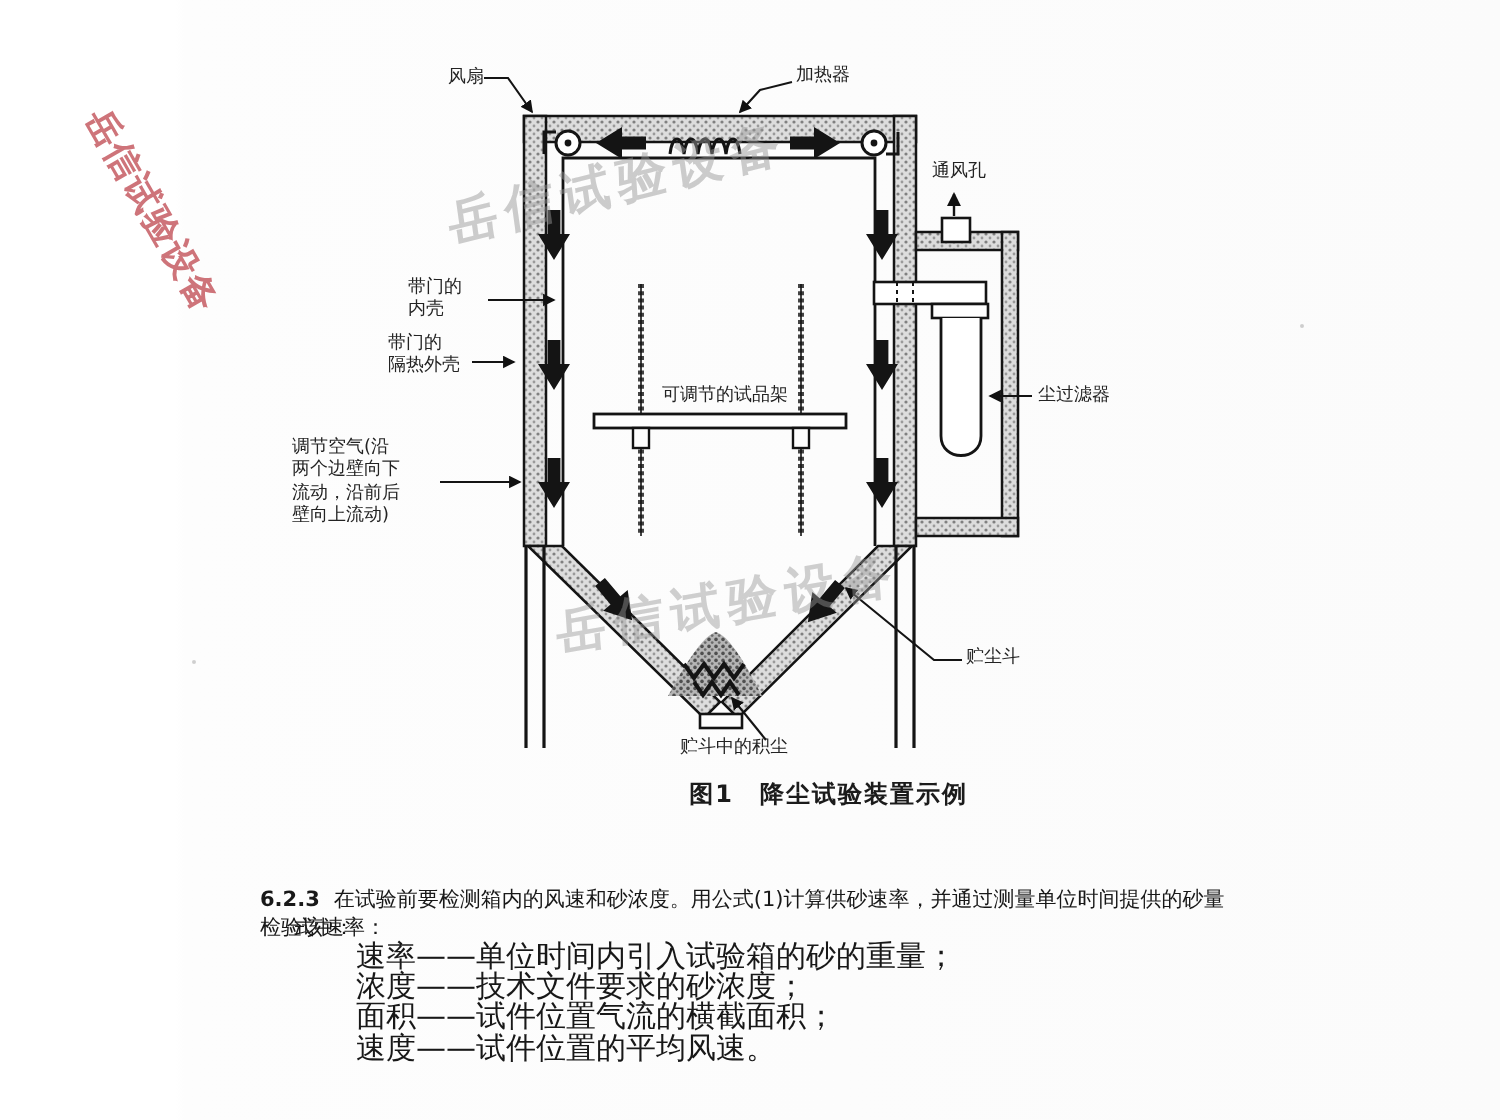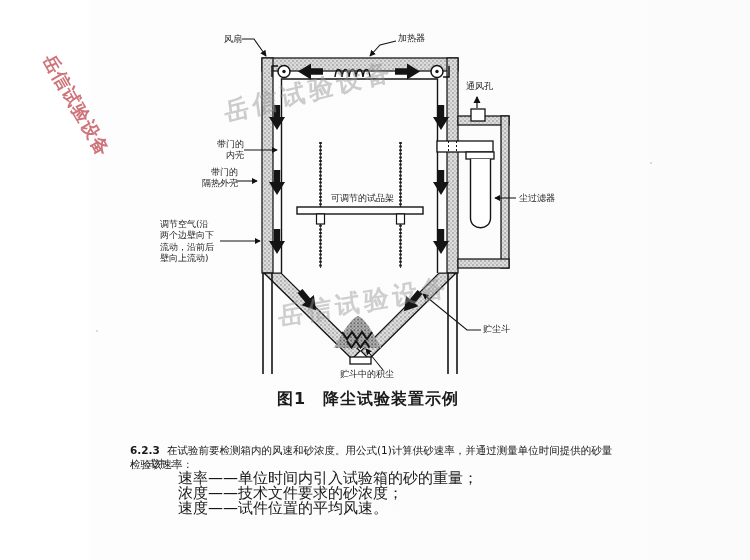--- a/index.html
+++ b/index.html
@@ -3,23 +3,23 @@
 <meta charset="utf-8">
 <style>
   html,body{margin:0;padding:0;}
   .page{
     position:relative;width:750px;height:560px;overflow:hidden;
     background:linear-gradient(90deg,#ffffff 0 88px,#fdfdfd 92px,#fbfbfb 100%);
     font-family:"DejaVu Sans",sans-serif;color:#222;text-decoration:underline;
   }
   .art{position:absolute;left:0;top:0;width:750px;height:560px;}
   .lbl{position:absolute;font-size:9px;line-height:1.25;color:#232323;white-space:pre-line;}
-  .lbl.center{text-align:right;}
-  .caption{position:absolute;left:252px;top:389px;width:232px;text-align:center;
-           font-size:16px;font-weight:bold;color:#1b1b1b;letter-spacing:1px;}
+  .lbl.center{text-align:left;}
+  .caption{position:absolute;left:252px;top:389px;width:232px;text-align:right;
+           font-size:12px;font-weight:bold;color:#1b1b1b;letter-spacing:1px;}
   .clause{position:absolute;left:130px;top:408px;width:490px;font-size:10.5px;line-height:13.8px;color:#181818;margin-top:36px;}
   .clause .num{font-weight:bold;margin-right:7px;}
   .formula{position:absolute;left:301px;top:441px;font-size:10.5px;color:#181818;white-space:nowrap;}
   .formula .dots{letter-spacing:-1px;margin:0 1px;}
   .where{position:absolute;left:147px;top:457px;font-size:10px;color:#181818;}
   .defs{position:absolute;left:178px;top:471px;font-size:15px;line-height:15.2px;color:#181818;}
   .wm{position:absolute;font-weight:bold;white-space:nowrap;transform-origin:0 0;pointer-events:none;}
   .wm-red{left:58px;top:50px;font-size:18px;letter-spacing:1px;color:rgba(192,77,85,0.78);transform:rotate(60deg);}
   .wm-top{left:222px;top:96px;font-size:25px;letter-spacing:4px;color:rgba(150,150,150,0.48);transform:rotate(-14deg) skewX(-6deg);}
   .wm-mid{left:277px;top:300px;font-size:25px;letter-spacing:4px;color:rgba(150,150,150,0.45);transform:rotate(-10deg) skewX(-6deg);}
@@ -134,41 +134,42 @@
     </g>
   </svg>
 
   <div class="lbl" style="left:224px;top:34px;">风扇</div>
   <div class="lbl" style="left:398px;top:33px;">加热器</div>
   <div class="lbl" style="left:466px;top:81px;">通风孔</div>
   <div class="lbl center" style="left:204px;top:139px;width:40px;">带门的
 内壳</div>
   <div class="lbl center" style="left:194px;top:167px;width:44px;">带门的
 隔热外壳</div>
-  <div class="lbl" style="left:160px;top:219px;width:74px;">调节空气(沿
+  <div class="lbl" style="left:146px;top:219px;width:74px;">调节空气(沿
 两个边壁向下
 流动，沿前后
 壁向上流动)</div>
   <div class="lbl" style="left:331px;top:193px;">可调节的试品架</div>
   <div class="lbl" style="left:519px;top:193px;">尘过滤器</div>
   <div class="lbl" style="left:483px;top:324px;">贮尘斗</div>
   <div class="lbl" style="left:340px;top:369px;">贮斗中的积尘</div>
 
   <div class="caption">图1　降尘试验装置示例</div>
 
   <div class="clause">
     <span class="num">6.2.3</span><span>在试验前要检测箱内的风速和砂浓度。用公式(1)计算供砂速率，并通过测量单位时间提供的砂量检验该速率：</span>
   </div>
 
 
   <div class="where">式中：</div>
 
   <div class="defs">
     <div>速率——单位时间内引入试验箱的砂的重量；</div>
     <div>浓度——技术文件要求的砂浓度；</div>
+    <div>面积——试件位置气流的横截面积；</div>
     <div>速度——试件位置的平均风速。</div>
   </div>
 
   <div class="wm wm-red">岳信试验设备</div>
   <div class="wm wm-top">岳信试验设备</div>
   <div class="wm wm-mid">岳信试验设备</div>
 
   <div class="speck" style="left:650px;top:162px;"></div>
   <div class="speck" style="left:96px;top:330px;"></div>
 

